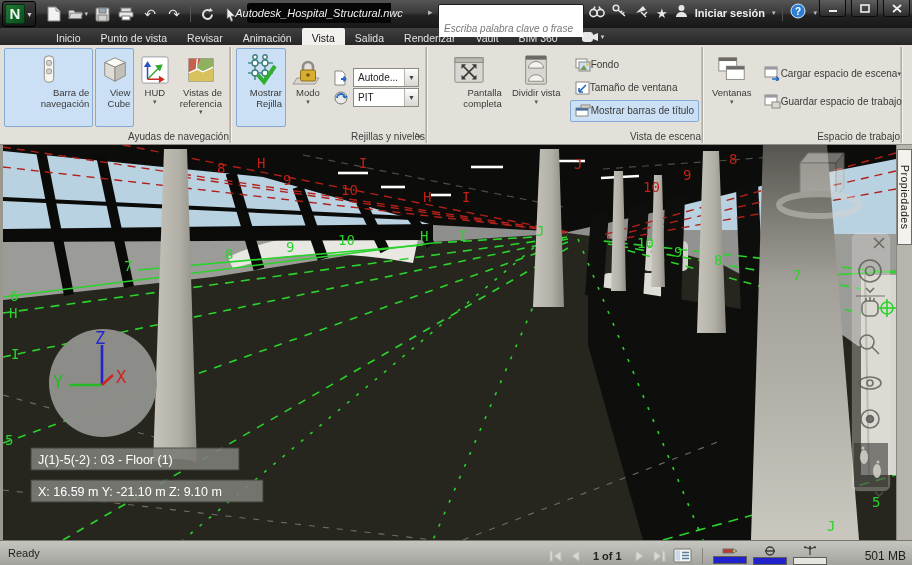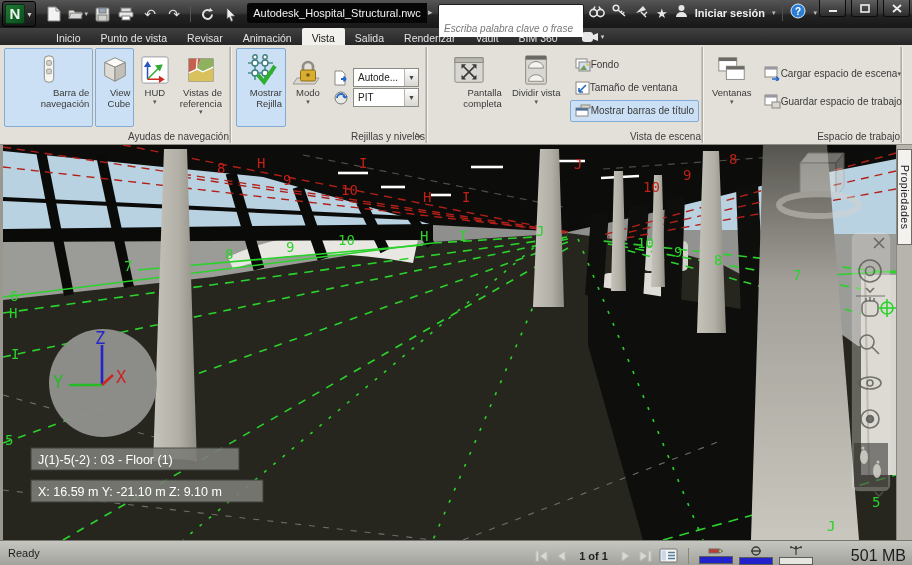--- a/index.html
+++ b/index.html
@@ -14,22 +14,22 @@
   .appbtn { width:34px; height:26px; margin-left:2px; display:flex; align-items:center; justify-content:center;
     background:linear-gradient(#3c3c3c,#161616); border:1px solid #000; border-radius:3px; }
   .applogo { width:20px; height:20px; background:linear-gradient(135deg,#1f7a34,#0c4d1d); border:1px solid #063312;
     color:#eaf7ec; font-weight:bold; font-size:15px; line-height:18px; text-align:center; border-radius:2px;}
   .appcaret { color:#cfcfcf; font-size:7px; margin-left:1px; }
   .qat { display:flex; align-items:center; margin-left:8px; gap:4px; }
   .qbtn { width:20px; height:20px; display:flex; align-items:center; justify-content:center; color:#e3e3e3; }
   .qbtn svg { display:block; }
   .qsep { width:1px; height:16px; background:#555; margin:0 2px; }
   .qglyph { font-size:14px; color:#e3e3e3; line-height:18px; }
-  .titlepill { position:absolute; left:247px; top:3px; width:180px; height:20px; background:#060606;
-    border-radius:3px 0 0 3px; color:#f2f2f2; font-size:11px; display:flex; align-items:center; justify-content:center; white-space:nowrap; }
+  .titlepill { position:absolute; left:247px; top:3px; width:144px; height:20px; background:#060606;
+    border-radius:3px 0 0 3px; color:#f2f2f2; font-size:11px; display:flex; align-items:center; justify-content:center; white-space:nowrap;font-style:italic; }
   .title-arrow { position:absolute; left:428px; top:7px; color:#bbb; font-size:9px; }
   .icsearch { position:absolute; left:438px; top:4px; width:146px; height:19px; background:#fff;
     border:1px solid #1c1c1c; border-radius:2px; }
   .icsearch input { width:100%; height:100%; border:0; outline:none; font-size:10px; padding:0 5px;
     font-family:"Liberation Sans",sans-serif; color:#333;margin-top:15px; }
   .icsearch input::placeholder { font-style:italic; color:#777; }
   .icicons { position:absolute; left:589px; top:2px; height:22px; display:flex; align-items:center; gap:7px;
     color:#e6e6e6; }
   .icicons .lbl { font-size:11px; font-weight:bold; color:#efefef; }
   .icaret { font-size:7px; color:#bdbdbd; }
@@ -79,21 +79,21 @@
   
   .statusbar { height:25px; background:linear-gradient(#c6c6c1,#a3a39e); border-top:1px solid #77756f;
     display:flex; align-items:center; position:relative; font-size:11px; color:#1c1c1c; }
   .sb-left { padding-left:8px; }
   .sb-right { position:absolute; right:6px; top:2px; height:25px; display:flex; align-items:center; gap:6px; }
   .pagebox { font-size:11px; font-weight:bold; color:#222; margin:0 6px; }
   .navb { display:flex; align-items:center; }
   .sbsep { width:1px; height:16px; background:#88867f; margin:0 4px; }
   .meter { display:flex; flex-direction:column; align-items:center; gap:1px; }
   .mbar { width:34px; height:8px; border:1px solid #5f5d58; }
-  .mem { font-size:16px; color:#1c1c1c; margin-left:4px;padding-left:28px; }
+  .mem { font-size:12px; color:#1c1c1c; margin-left:4px;padding-left:28px; }
 </style>
 </head>
 <body>
 
 <div class="app">
 
   <div class="titlebar">
     <div class="appbtn">
       <div class="applogo">N</div>
       <span class="appcaret">▼</span>

